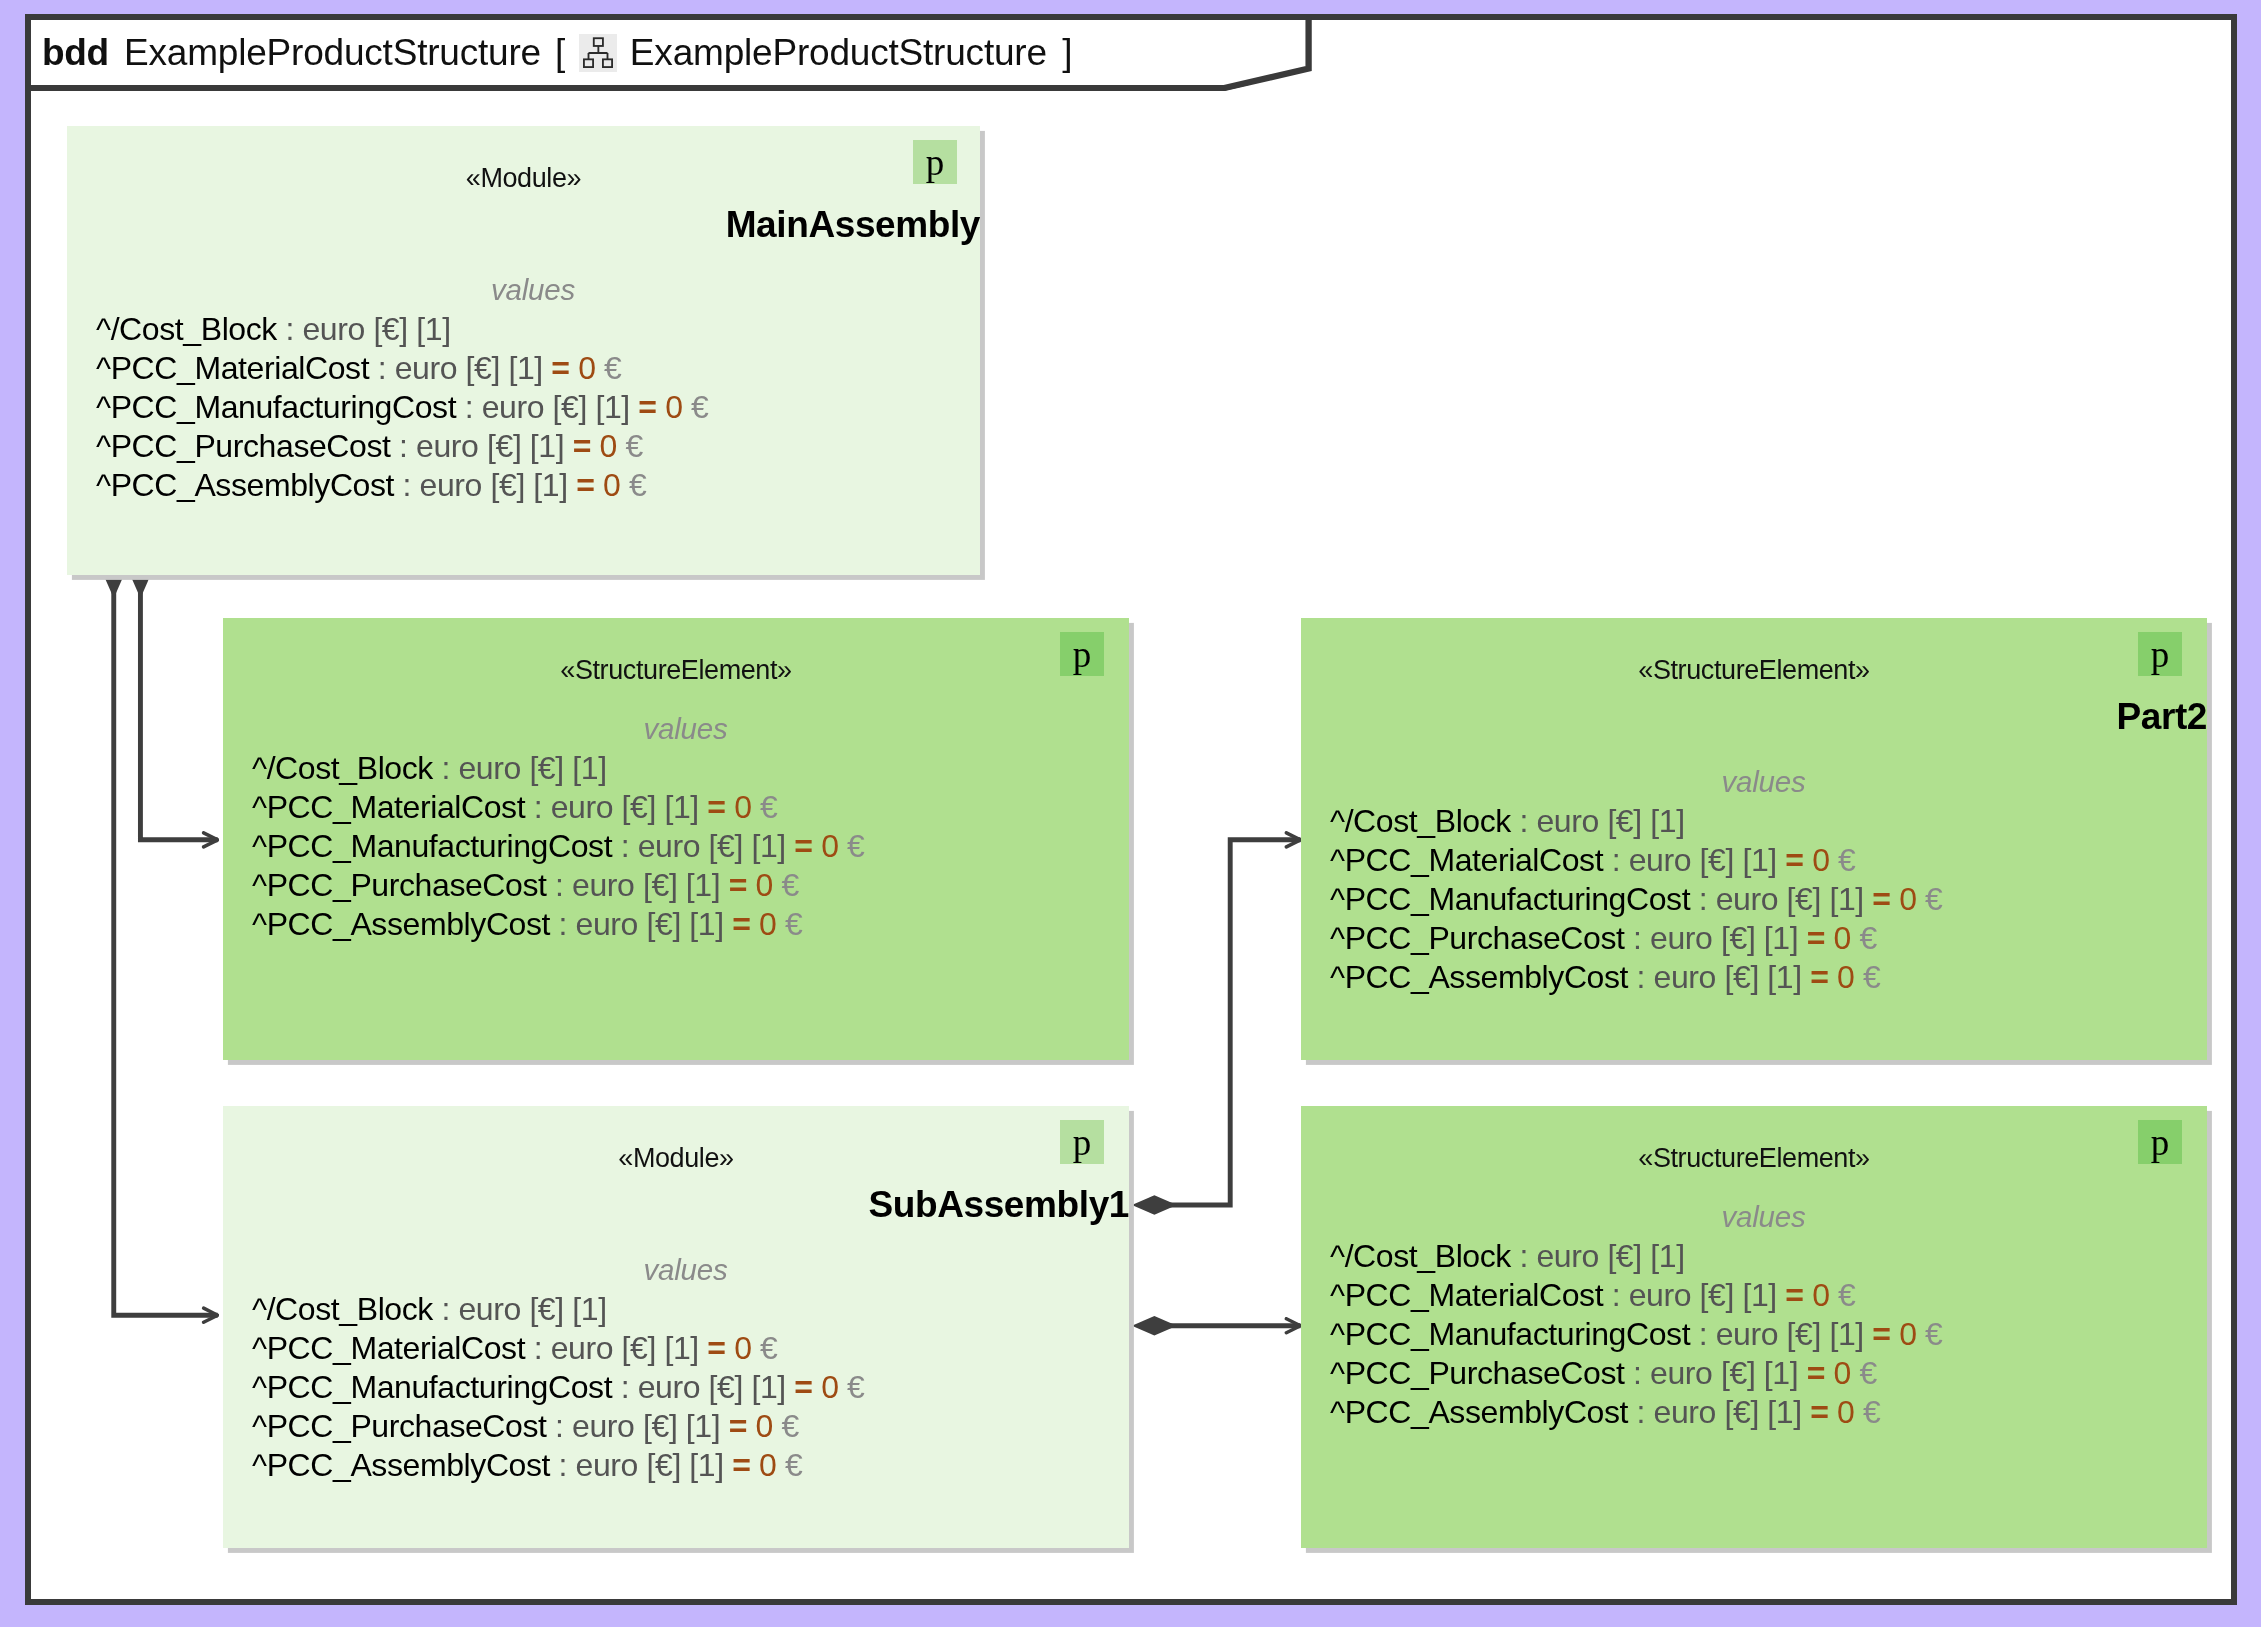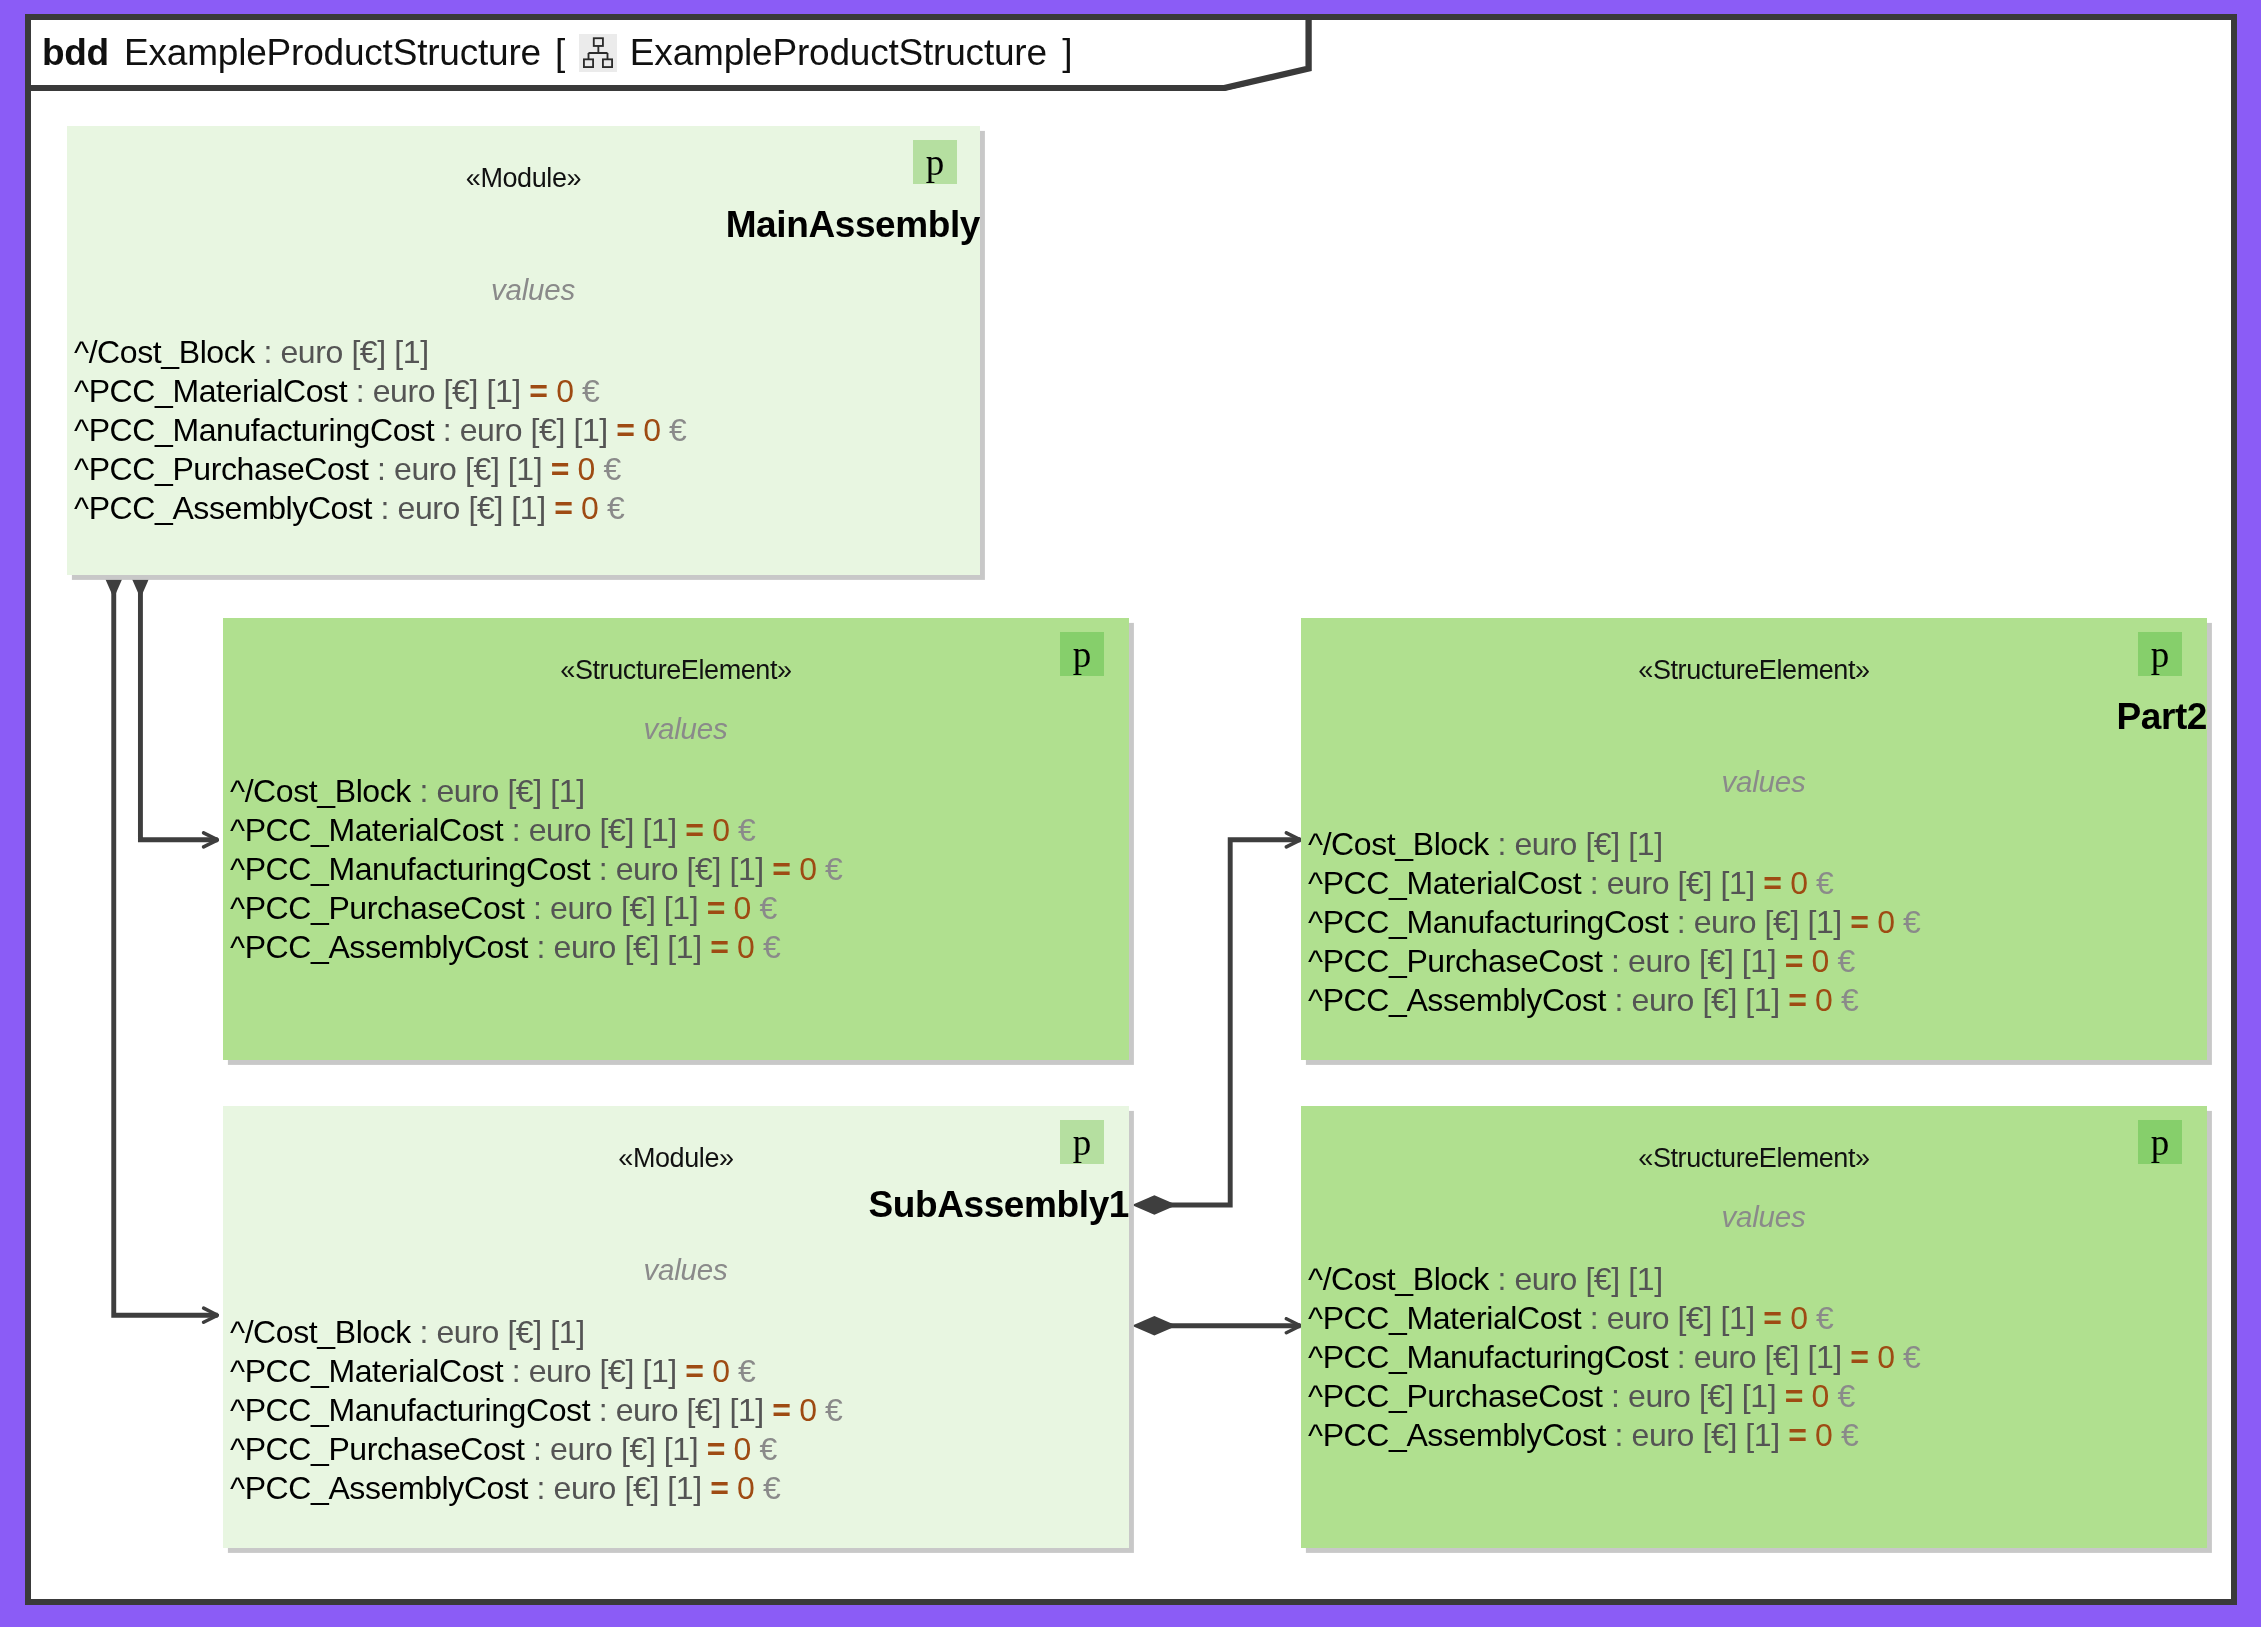--- a/index.html
+++ b/index.html
@@ -4,21 +4,21 @@
 <style>
   html,body{margin:0;padding:0;background:#ffffff;}
   body{
     font-family:"Liberation Sans","DejaVu Sans",sans-serif;
     -webkit-font-smoothing:antialiased;
   }
   #stage{
     position:relative;
     width:2261px;
     height:1627px;
-    background:#8b5cf6;
+    background:#c4b5fd;
     overflow:hidden;
     text-decoration:underline;
   }
 
   
   #frame{
     position:absolute;
     left:25px; top:14px;
     width:2212px; height:1591px;
     border:6.3px solid #3a3a3a;
@@ -131,22 +131,22 @@
   .vlabel{
     text-align:center;
     font-size:29.5px;
     font-style:italic;
     color:#8a8a8a;
     margin-top:27px;
     letter-spacing:-0.2px;
     padding-left:19px;
   }
   .vlist{
-    margin-top:26px;
-    padding-left:7px;
+    margin-top:3px;
+    padding-left:29px;
   }
   .vrow{
     font-size:32px;
     line-height:1.22;
     white-space:nowrap;
     color:#4f4f4f;
     letter-spacing:-0.4px;
   }
   .vrow .vname{ color:#000000; }
   .vrow .vtype{ color:#545454; }

